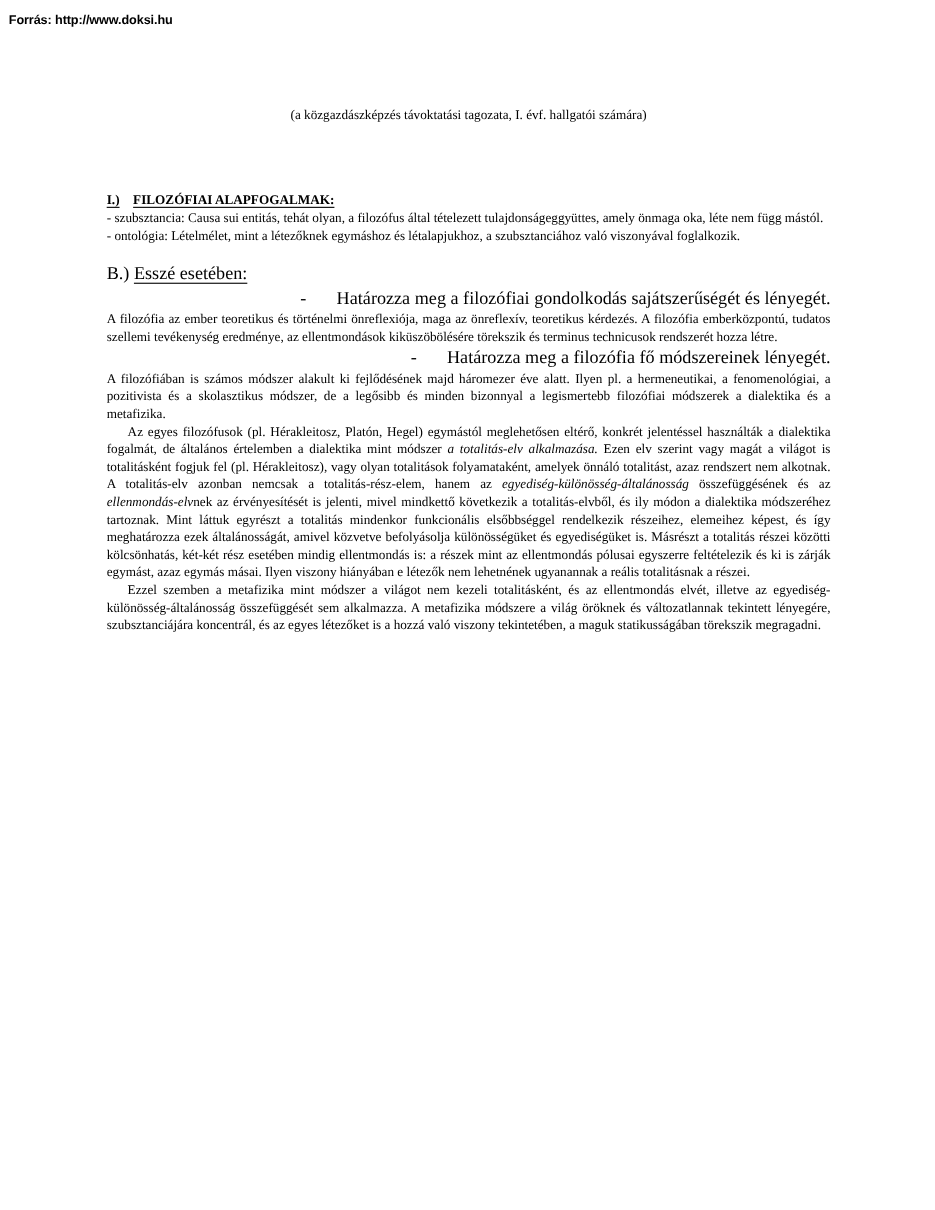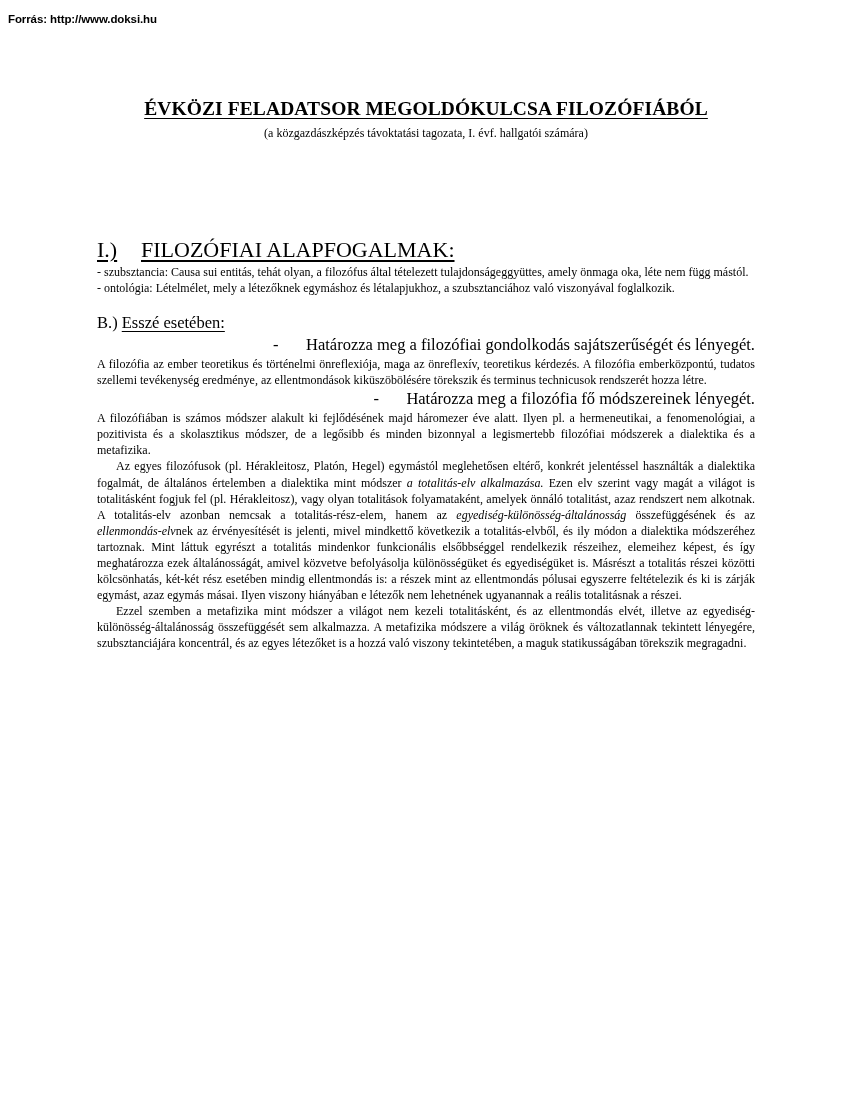--- a/index.html
+++ b/index.html
@@ -58,23 +58,23 @@
     display: inline-block;
   }
   .doc-subtitle {
     font-size: 12px;
     font-weight: normal;
     margin-top: 5px;
     line-height: 1.25;
   }
 
   .section-head {
-    margin-top: 94px;
-    font-size: 22px;
-    font-weight: normal;
+    margin-top: 62px;
+    font-size: 12px;
+    font-weight: bold;
     line-height: 1.32;
     white-space: pre;
   }
   .section-head .sec-num {
     text-decoration: underline;
     text-underline-offset: 2.5px;
   }
   .section-head .sec-title {
     text-decoration: underline;
     text-underline-offset: 2.5px;
@@ -123,29 +123,28 @@
 </head>
 <body>
 
 <div class="page">
 
   <div class="source-line">Forrás: http://www.doksi.hu</div>
 
   <div class="content">
 
     <div class="title-block">
-      <div class="doc-title">ÉVKÖZI FELADATSOR MEGOLDÓKULCSA FILOZÓFIÁBÓL</div>
       <div class="doc-subtitle">(a közgazdászképzés távoktatási tagozata, I. évf. hallgatói számára)</div>
     </div>
 
     <div class="section-head"><span class="sec-num">I.)</span><span>	</span><span class="sec-title">FILOZÓFIAI ALAPFOGALMAK:</span></div>
 
 
     <p class="para">- szubsztancia: Causa sui entitás, tehát olyan, a filozófus által tételezett tulajdonságeggyüttes, amely önmaga oka, léte nem függ mástól.</p>
-    <p class="para">- ontológia: Lételmélet, mely a létezőknek egymáshoz és létalapjukhoz, a szubsztanciához való viszonyával foglalkozik.</p>
+    <p class="para">- ontológia: Lételmélet, mint a létezőknek egymáshoz és létalapjukhoz, a szubsztanciához való viszonyával foglalkozik.</p>
 
     <div class="subhead gap-para"><span>B.)</span><span>&nbsp;</span><span class="u">Esszé esetében:</span></div>
 
     <p class="dash-item">-	Határozza meg a filozófiai gondolkodás sajátszerűségét és lényegét.</p>
     <p class="para">A filozófia az ember teoretikus és történelmi önreflexiója, maga az önreflexív, teoretikus kérdezés. A filozófia emberközpontú, tudatos szellemi tevékenység eredménye, az ellentmondások kiküszöbölésére törekszik és terminus technicusok rendszerét hozza létre.</p>
 
     <p class="dash-item gap-para">-	Határozza meg a filozófia fő módszereinek lényegét.</p>
     <p class="para">A filozófiában is számos módszer alakult ki fejlődésének majd háromezer éve alatt. Ilyen pl. a hermeneutikai, a fenomenológiai, a pozitivista és a skolasztikus módszer, de a legősibb és minden bizonnyal a legismertebb filozófiai módszerek a dialektika és a metafizika.</p>
 
     <p class="para indent gap-small"><span>Az egyes filozófusok (pl. Hérakleitosz, Platón, Hegel) egymástól meglehetősen eltérő, konkrét jelentéssel használták a dialektika fogalmát, de általános értelemben a dialektika mint módszer </span><em class="it">a totalitás-elv alkalmazása.</em><span> Ezen elv szerint vagy magát a világot is totalitásként fogjuk fel (pl. Hérakleitosz), vagy olyan totalitások folyamataként, amelyek önnáló totalitást, azaz rendszert nem alkotnak. A totalitás-elv azonban nemcsak a totalitás-rész-elem, hanem az </span><em class="it">egyediség-különösség-általánosság</em><span> összefüggésének és az </span><em class="it">ellenmondás-elv</em><span>nek az érvényesítését is jelenti, mivel mindkettő következik a totalitás-elvből, és ily módon a dialektika módszeréhez tartoznak. Mint láttuk egyrészt a totalitás mindenkor funkcionális elsőbbséggel rendelkezik részeihez, elemeihez képest, és így meghatározza ezek általánosságát, amivel közvetve befolyásolja különösségüket és egyediségüket is. Másrészt a totalitás részei közötti kölcsönhatás, két-két rész esetében mindig ellentmondás is: a részek mint az ellentmondás pólusai egyszerre feltételezik és ki is zárják egymást, azaz egymás másai. Ilyen viszony hiányában e létezők nem lehetnének ugyanannak a reális totalitásnak a részei.</span></p>

